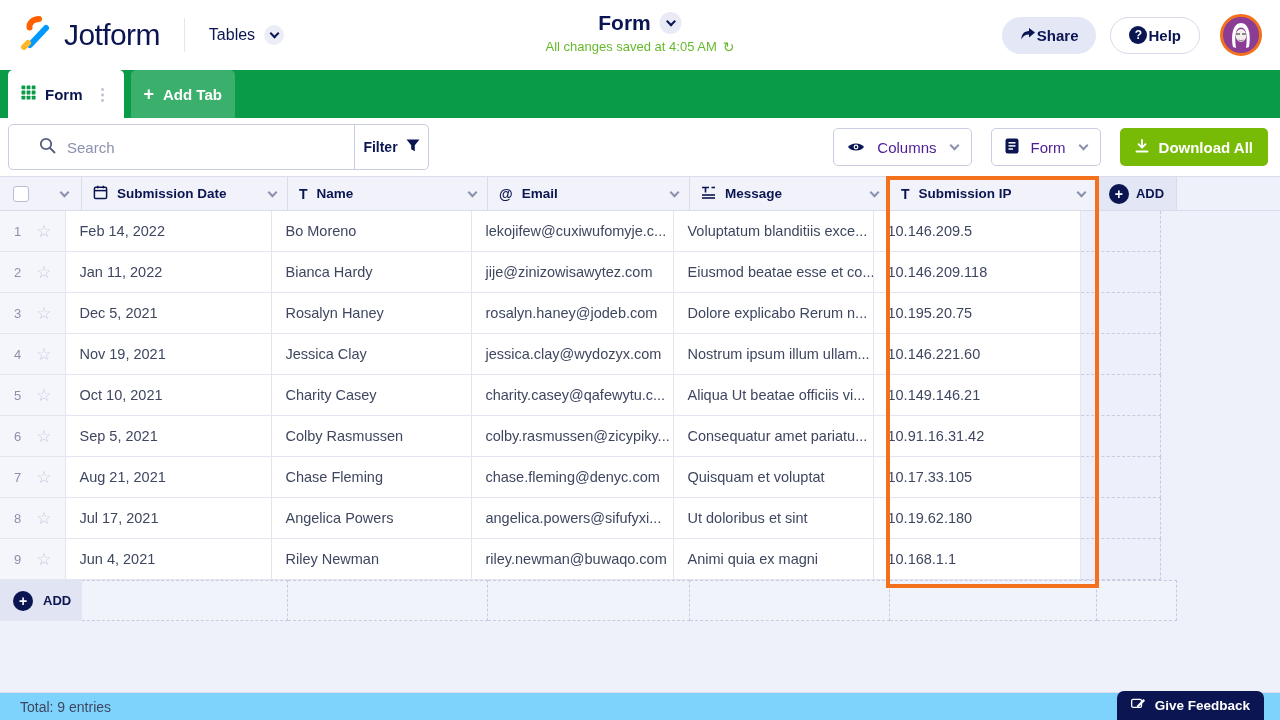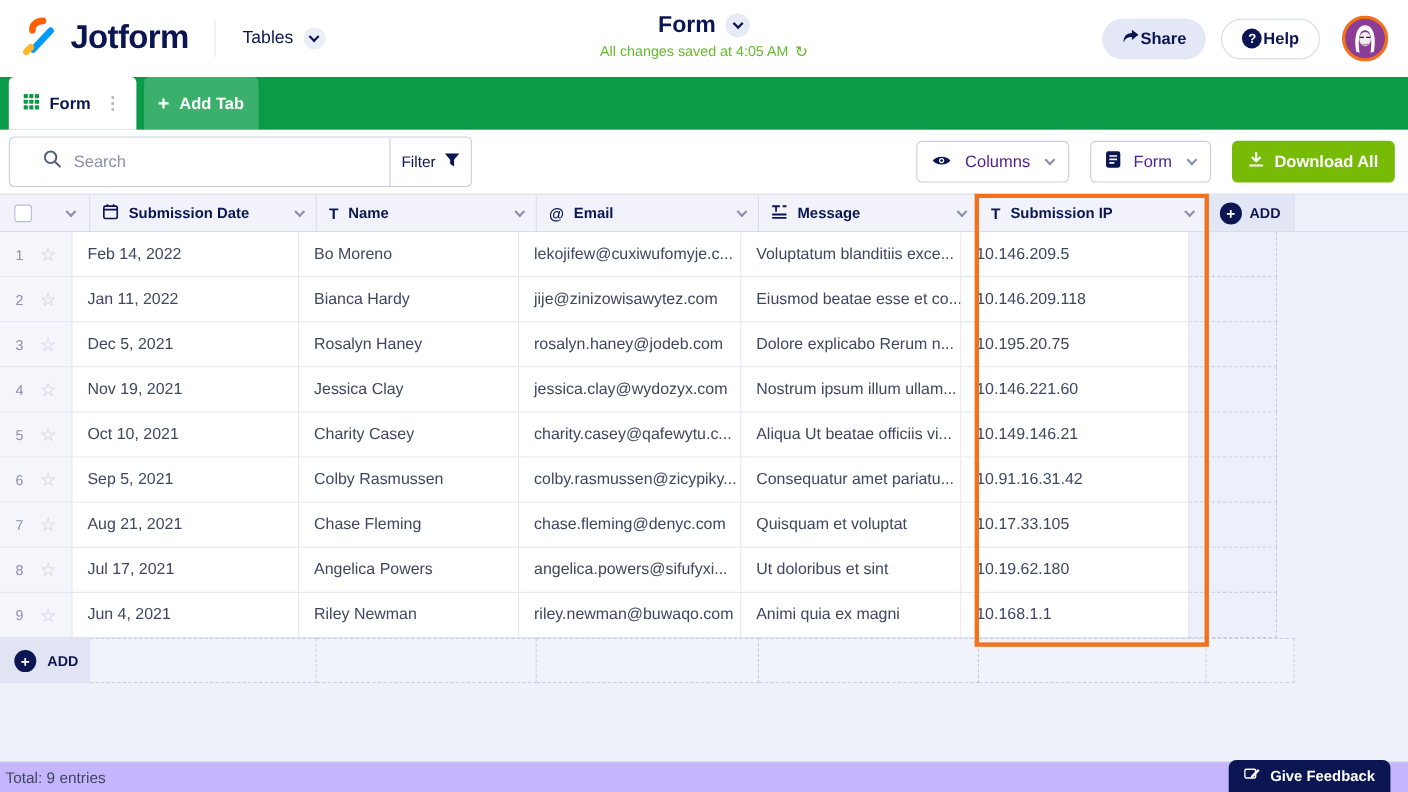--- a/index.html
+++ b/index.html
@@ -2,21 +2,21 @@
 <html><head>
 <meta charset="utf-8">
 <style>
   * { box-sizing: border-box; margin: 0; padding: 0; }
   html,body { width:1280px; height:720px; overflow:hidden; }
   body { font-family:"Liberation Sans", sans-serif; background:#eef0fa; color:#0a1551; }
 
   
   .topbar { height:70px; background:#fff; display:flex; align-items:center; padding:0 18px; position:relative; }
   .brand { display:flex; align-items:center; gap:10px; cursor:pointer; }
-  .brand-name { font-size:30px; font-weight:700; color:#0a1551; letter-spacing:-0.6px; }
+  .brand-name { font-size:30px; font-weight:400; color:#0a1551; letter-spacing:-0.6px; }
   .v-div { width:1px; height:34px; background:#e4e6f0; margin:0 24px; }
   .product-switch { display:flex; align-items:center; gap:9px; font-size:16px; color:#0a1551; font-weight:500; cursor:pointer; }
   .chev { width:7px; height:7px; border-right:2px solid #0a1551; border-bottom:2px solid #0a1551; transform:rotate(45deg); margin-top:-3px; flex:none; }
   .chev.gray { border-color:#8a90ad; }
   .chev-circle { width:20px; height:20px; border-radius:50%; background:#eceef7; display:flex; align-items:center; justify-content:center; flex:none; }
   .center-title { position:absolute; left:50%; top:11px; transform:translateX(-50%); text-align:center; }
   .title-row { display:flex; align-items:center; gap:9px; justify-content:center; }
   .title-text { font-size:21px; font-weight:700; color:#0a1551; }
   .chev-circle.big { width:22px; height:22px; background:#e8eaf5; }
   .autosave { margin-top:4px; font-size:13px; color:#66b92b; display:flex; gap:6px; align-items:center; justify-content:center; }
@@ -35,21 +35,21 @@
   .kebab { color:#b4b9cf; font-size:16px; font-weight:700; margin-left:3px; cursor:pointer; }
   .tab.add { background:rgba(255,255,255,0.2); color:#fff; margin-left:7px; }
   .plus-glyph { font-size:18px; font-weight:700; line-height:1; }
 
   
   .toolbar { height:58px; background:#fff; display:flex; align-items:center; padding:0 8px; }
   .searchwrap { display:flex; height:46px; border:1px solid #c9cde2; border-radius:5px; width:421px; background:#fff; overflow:hidden;padding-left:17px; }
   .search-seg { flex:1; display:flex; align-items:center; gap:11px; padding:0 13px; }
   .search-input { border:none; outline:none; font-size:15px; color:#3f4760; flex:1; font-family:inherit; background:transparent; }
   .search-input::placeholder { color:#8a90ad; }
-  .filter-seg { width:74px; border-left:1px solid #c9cde2; display:flex; align-items:center; justify-content:center; gap:8px; font-size:14px; color:#0a1551; font-weight:400; cursor:pointer; }
+  .filter-seg { width:74px; border-left:1px solid #c9cde2; display:flex; align-items:center; justify-content:center; gap:8px; font-size:14px; color:#0a1551; font-weight:700; cursor:pointer; }
   .toolbar-right { margin-left:auto; display:flex; gap:19px; align-items:center; padding-right:4px; }
   .btn-outline { height:38px; border:1px solid #c9cde2; border-radius:5px; background:#fff; display:flex; align-items:center; gap:12px; padding:0 13px; font-size:15px; color:#4c1d95; font-weight:500; cursor:pointer; }
   .btn-outline .chev.gray { margin-left:2px; }
   .btn-dl { height:38px; border-radius:5px; background:#78bb07; color:#fff; font-weight:700; font-size:15px; display:flex; align-items:center; gap:10px; padding:0 15px; cursor:pointer; border:none; }
 
   
   .table-area { position:relative; height:516px; background:#eef0fa; overflow:hidden; }
   .thead { display:flex; height:35px; background:#f2f3fa; border-top:1px solid #d9dcea; border-bottom:1px solid #d9dcea; }
   .hcell { display:flex; align-items:center; gap:9px; padding:0 11px; border-right:1px solid #d9dcea; font-size:13.5px; font-weight:700; color:#0a1551; cursor:pointer; }
   .hcell .chev { margin-left:auto; }
@@ -66,21 +66,21 @@
   .cell.rownum { background:#f5f6fc; color:#8b90ab; font-size:13px; gap:15px; padding:0 14px; cursor:default; }
   .star { color:#c6cade; font-size:17px; line-height:1; cursor:pointer; }
   .cell.addc { width:80px; background:#edeffa; border-right:1px dashed #c7cbdf; border-bottom:1px dashed #c7cbdf; cursor:default; }
   .row-filler { flex:1; background:#eef0fa; }
   .addrow { display:flex; height:41px; }
   .addrow .label-cell { width:82px; background:#e1e4f3; display:flex; align-items:center; gap:10px; padding:0 13px; font-weight:700; font-size:13px; color:#0a1551; cursor:pointer; }
   .dash-cell { background:#f1f3fb; border-right:1px dashed #c7cbdf; border-bottom:1px dashed #c7cbdf; border-top:1px dashed #c7cbdf; }
   .orange-box { position:absolute; left:886px; top:0; width:213px; height:412px; border:4px solid #f3701c; pointer-events:none; }
 
   
-  .footerbar { height:28px; background:#c4b5fd; border-top:1px solid #dcdfeb; display:flex; align-items:center; padding-left:5px; font-size:14px; color:#3f4760; position:relative; }
+  .footerbar { height:28px; background:#7dd3fc; border-top:1px solid #dcdfeb; display:flex; align-items:center; padding-left:20px; font-size:14px; color:#3f4760; position:relative; }
   .feedback { position:absolute; right:16px; bottom:0; height:29px; background:#0a1551; border-radius:7px 7px 0 0; color:#fff; font-weight:700; font-size:13.5px; display:flex; align-items:center; gap:9px; padding:0 14px; cursor:pointer; }
 </style>
 </head>
 <body>
 
 <div class="topbar">
   <div class="brand">
     <span>
       <svg width="36" height="36" viewBox="0 0 36 36">
         <path d="M21 4 C14.5 4 11 8.5 11.5 12.5" fill="none" stroke="#ff6100" stroke-width="6" stroke-linecap="round"></path>

